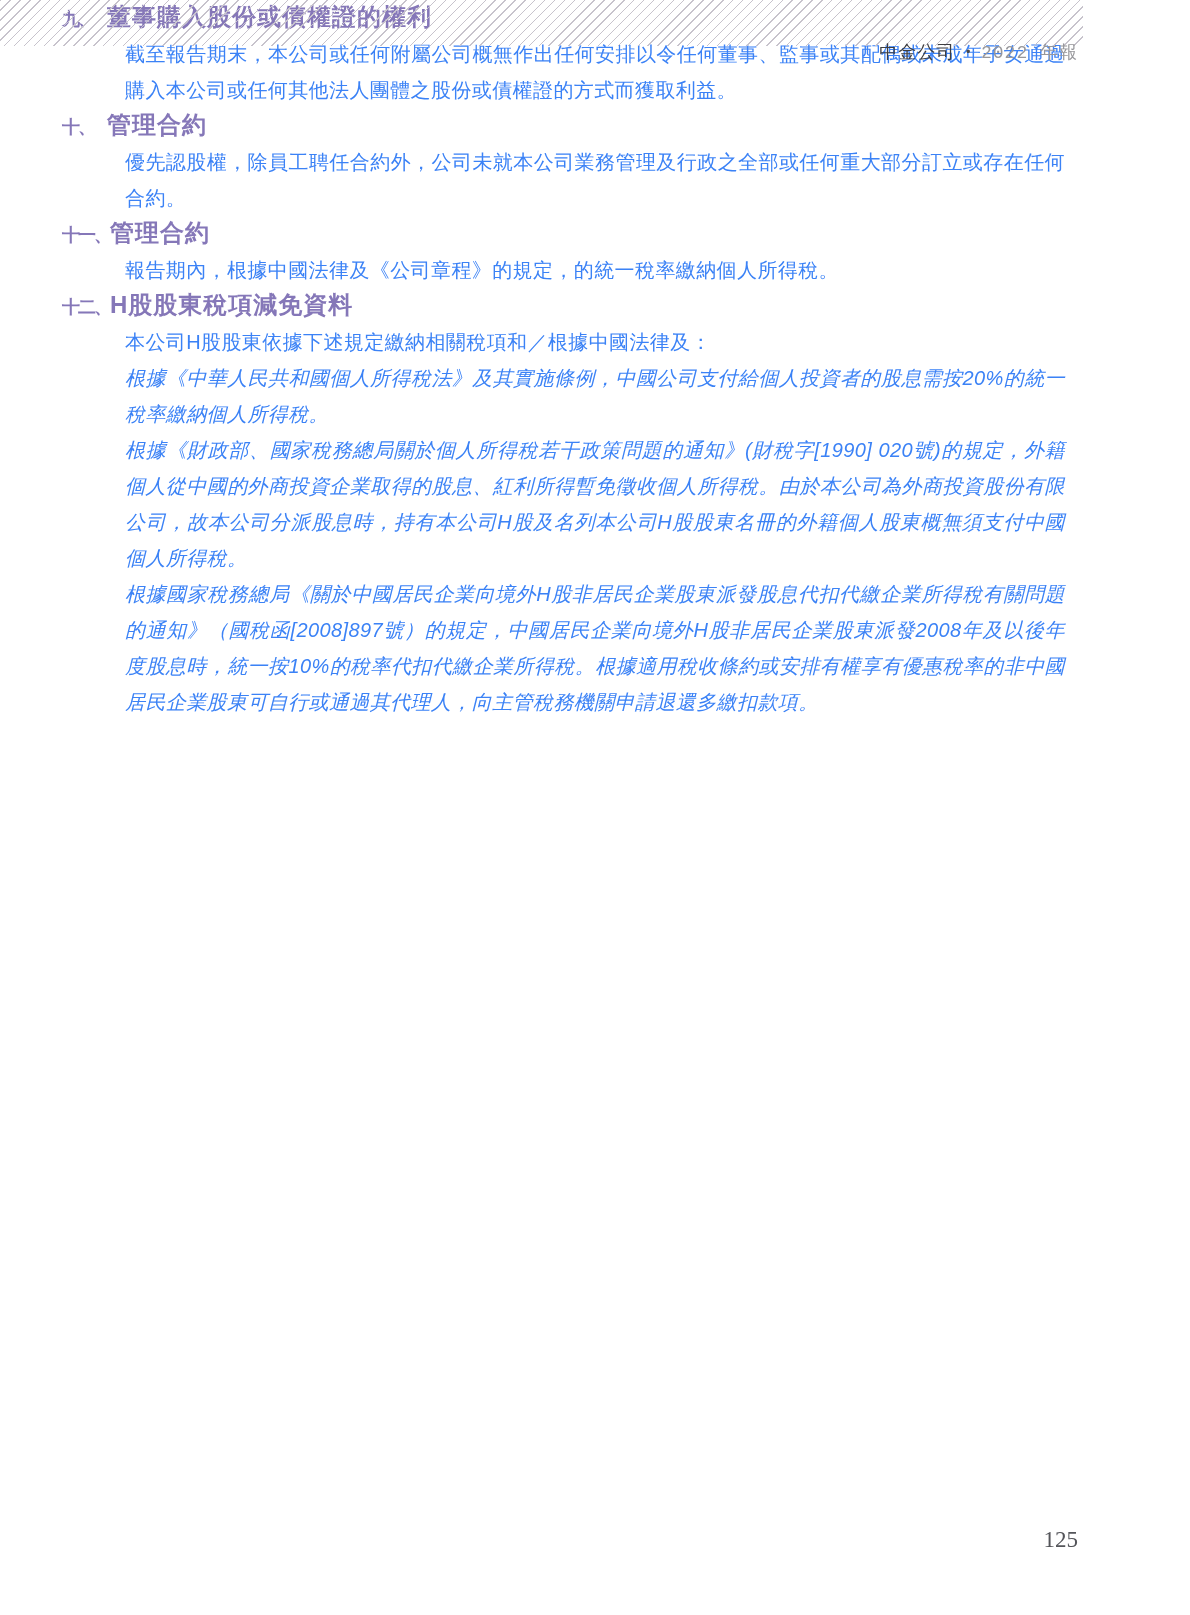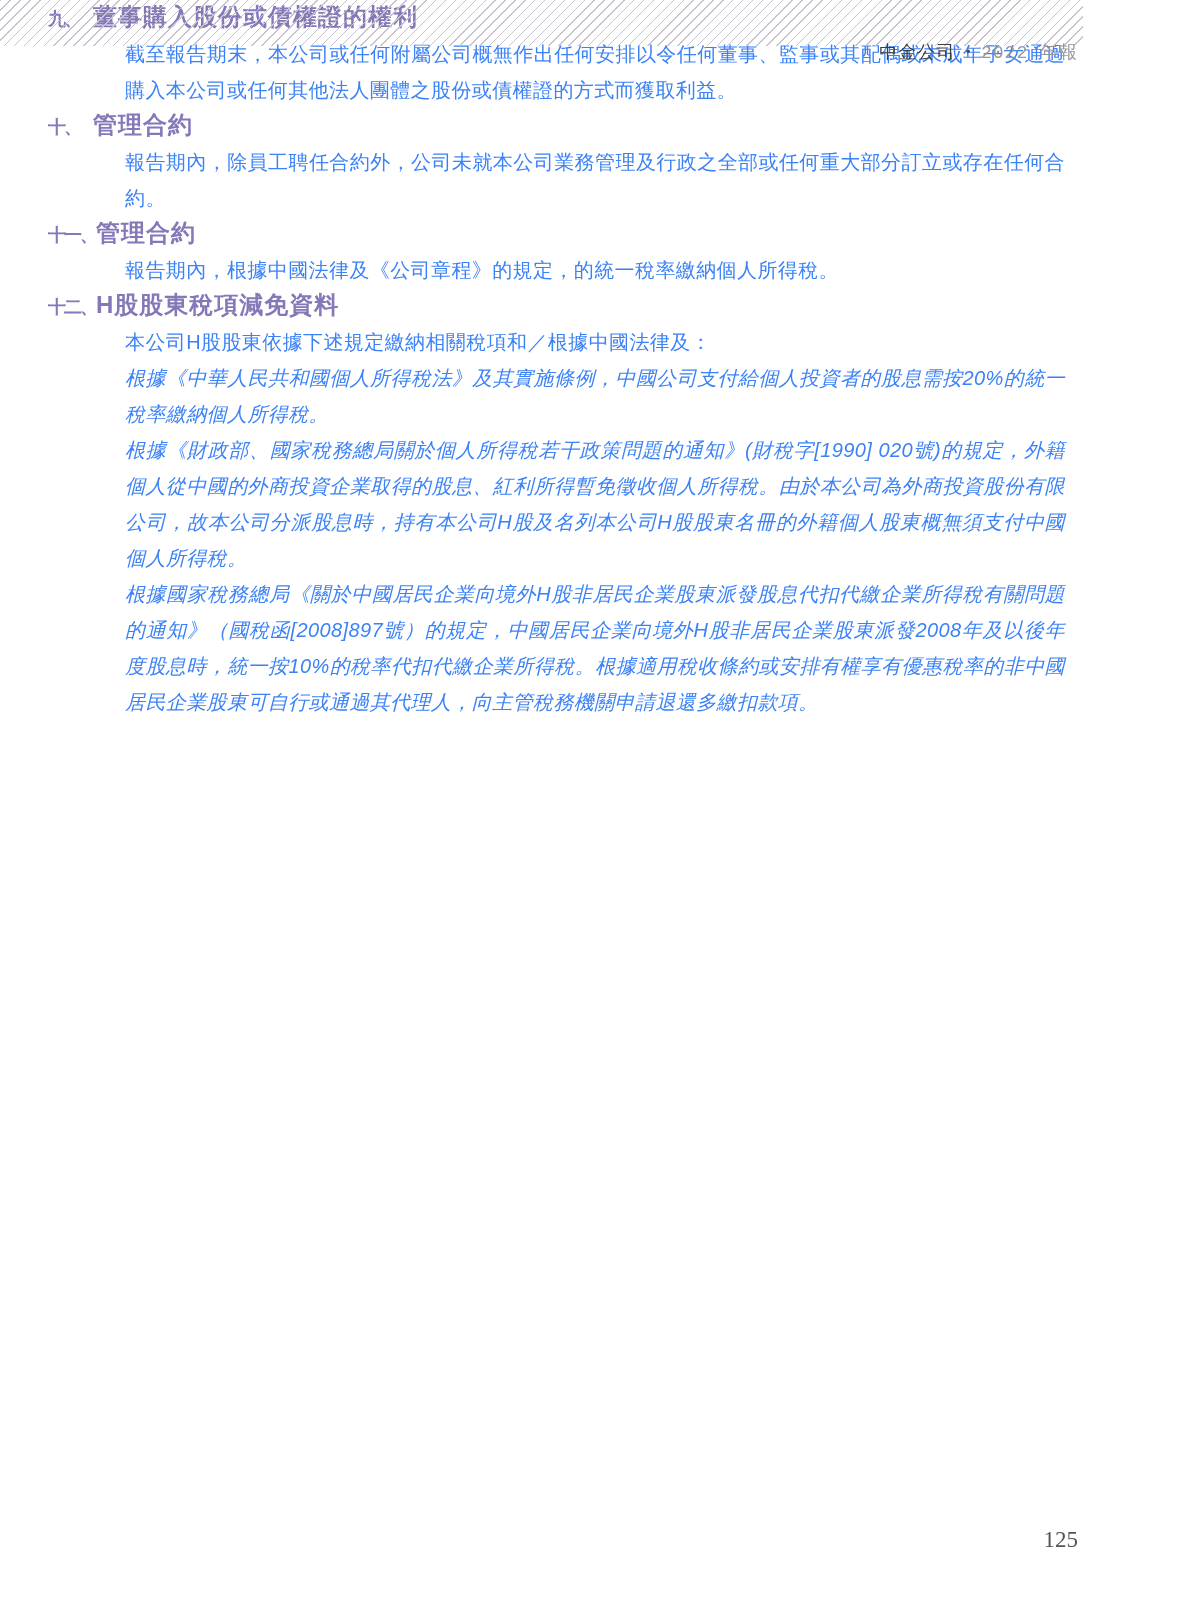--- a/index.html
+++ b/index.html
@@ -39,21 +39,21 @@
   }
   .header-company { color: #3d3d40; letter-spacing: 1px; }
   .header-dot { color: #4a4a4d; font-size: 13px; margin: 0 9px; vertical-align: 2px; }
   .header-edition { color: #97979b; letter-spacing: 1px; }
 
   
   main { display: block; padding: 0; }
 
   h2.sec-heading {
     margin: 0;
-    padding-left: 48px;
+    padding-left: 62px;
     font-size: 24px;
     line-height: 34px;
     font-weight: 600;
     color: #8577b8;
     letter-spacing: 1px;
   }
   .sec-num {
     display: inline-block;
     min-width: 45px;
     font-size: 18px;
@@ -106,21 +106,21 @@
     <h2 class="sec-heading h9">
       <span class="sec-num">九、</span><span class="sec-title">董事購入股份或債權證的權利</span>
     </h2>
     <p class="sec-para p9">截至報告期末，本公司或任何附屬公司概無作出任何安排以令任何董事、監事或其配偶或未成年子女通過購入本公司或任何其他法人團體之股份或債權證的方式而獲取利益。</p>
   </section>
 
   <section>
     <h2 class="sec-heading h10">
       <span class="sec-num">十、</span><span class="sec-title">管理合約</span>
     </h2>
-    <p class="sec-para p10">報告期內，除員工聘任合約外，公司未就本公司業務管理及行政之全部或任何重大部分訂立或存在任何合約。</p>
+    <p class="sec-para p10">優先認股權，除員工聘任合約外，公司未就本公司業務管理及行政之全部或任何重大部分訂立或存在任何合約。</p>
   </section>
 
   <section>
     <h2 class="sec-heading h11">
       <span class="sec-num">十一、</span><span class="sec-title">管理合約</span>
     </h2>
     <p class="sec-para p11">報告期內，根據中國法律及《公司章程》的規定，的統一稅率繳納個人所得稅。</p>
   </section>
 
   <section>

